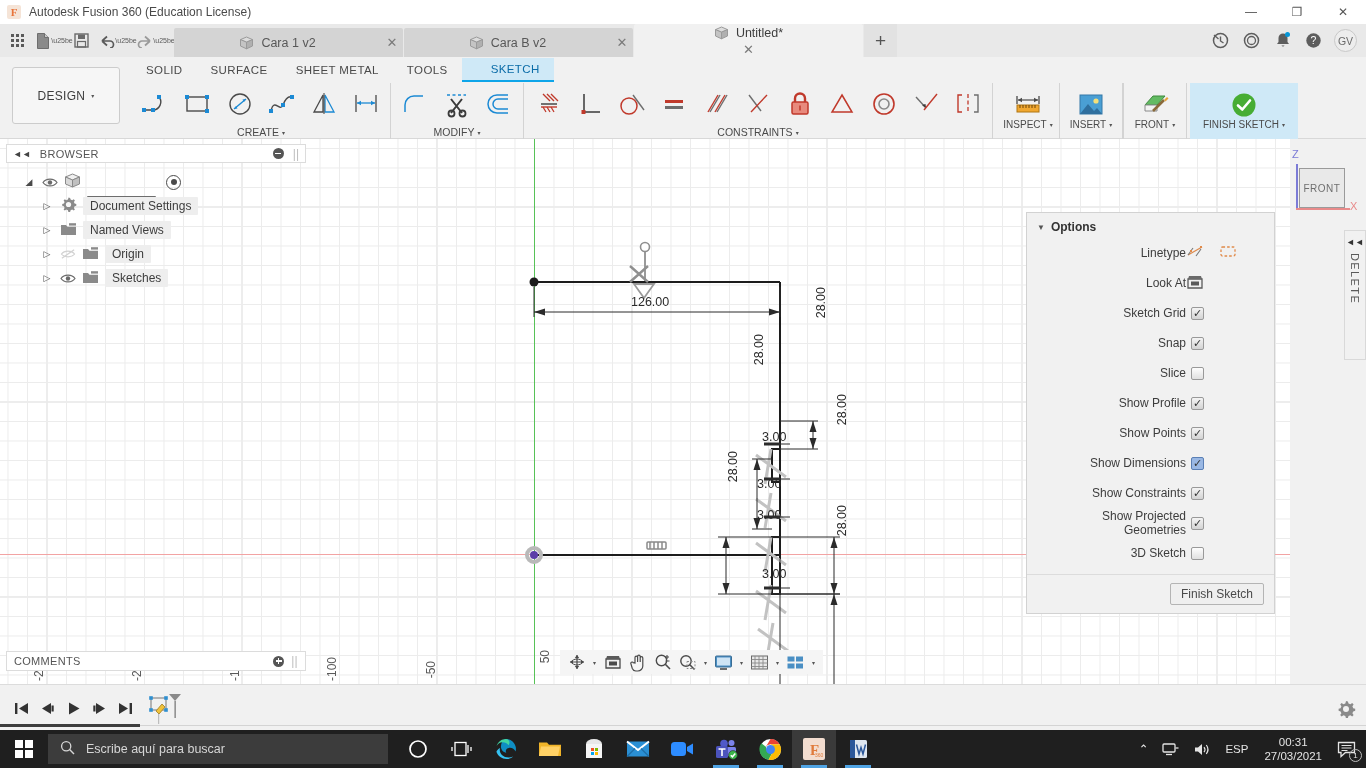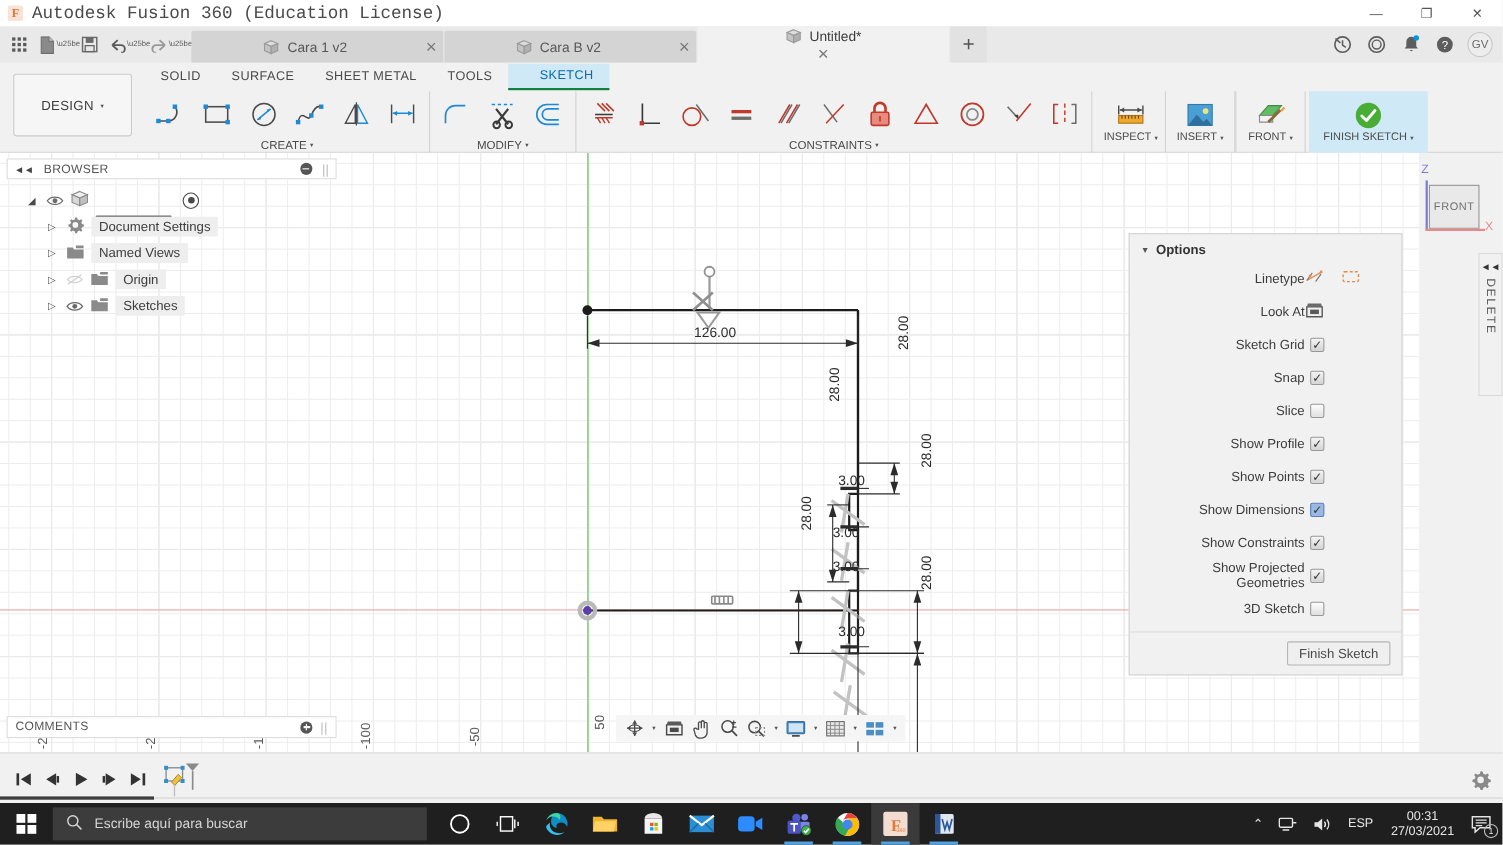--- a/index.html
+++ b/index.html
@@ -17,21 +17,21 @@
     position: absolute; top: 0; left: 0; width: 1366px; height: 24px;
     background: #ffffff; display: flex; align-items: center;
   }
   .tb-logo {
     width: 14px; height: 14px; margin-left: 7px; margin-right: 8px;
     background: #f5e4d7; border-radius: 2px;
     color: #e8743b; font-size: 11px; font-weight: bold;
     display: flex; align-items: center; justify-content: center;
     font-family: "Liberation Serif", serif;
   }
-  .tb-title { font-size: 16px; color: #4a4a4a; font-family: Liberation Mono, monospace; }
+  .tb-title { font-size: 12px; color: #4a4a4a; }
   .tb-winbtns { position: absolute; right: 0; top: 0; display: flex; height: 24px; }
   .tb-winbtn {
     width: 46px; height: 24px; display: flex; align-items: center; justify-content: center;
     font-size: 12px; color: #555;
   }
 
   
   .tabbar {
     position: absolute; top: 24px; left: 0; width: 1366px; height: 33px;
     background: #e9e9e9; display: flex; align-items: flex-end;
@@ -84,21 +84,21 @@
     position: absolute; left: 12px; top: 10px; width: 108px; height: 57px;
     border: 1px solid #ccc; border-radius: 3px; background: #f6f6f6;
     display: flex; align-items: center; justify-content: center;
     font-size: 12px; color: #3c3c3c; letter-spacing: .3px;
   }
   .ribtabs { position: absolute; left: 132px; top: 1px; height: 24px; display: flex; }
   .ribtab {
     height: 24px; padding: 0 14px; font-size: 11.5px; color: #4a4a4a;
     display: flex; align-items: center; letter-spacing: .4px;
   }
-  .ribtab.active { background: #cfe9f7; color: #0a6ca8; border-bottom: 2px solid #15803d; padding-left: 29px; }
+  .ribtab.active { background: #cfe9f7; color: #0a6ca8; border-bottom: 2px solid #0ea5e9; padding-left: 29px; }
 
   .panels { position: absolute; left: 132px; top: 26px; height: 56px; display: flex; }
   .panel { display: flex; flex-direction: column; position: relative; padding: 0 3px; }
   .panel.sep { border-right: 1px solid #d3d3d3; }
   .panel-row { display: flex; align-items: center; height: 42px; }
   .panel-title {
     height: 14px; font-size: 10.5px; color: #4a4a4a; text-align: center;
     display: flex; align-items: center; justify-content: center; gap: 3px;
   }
   .tool {

